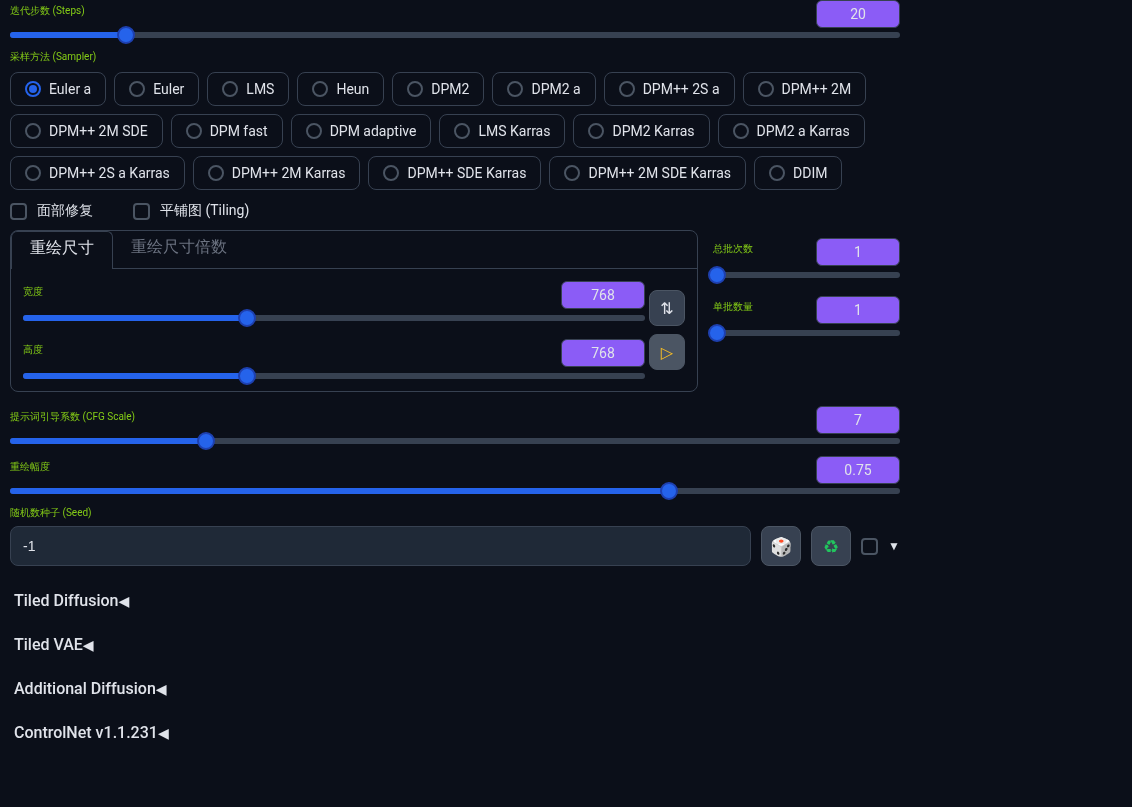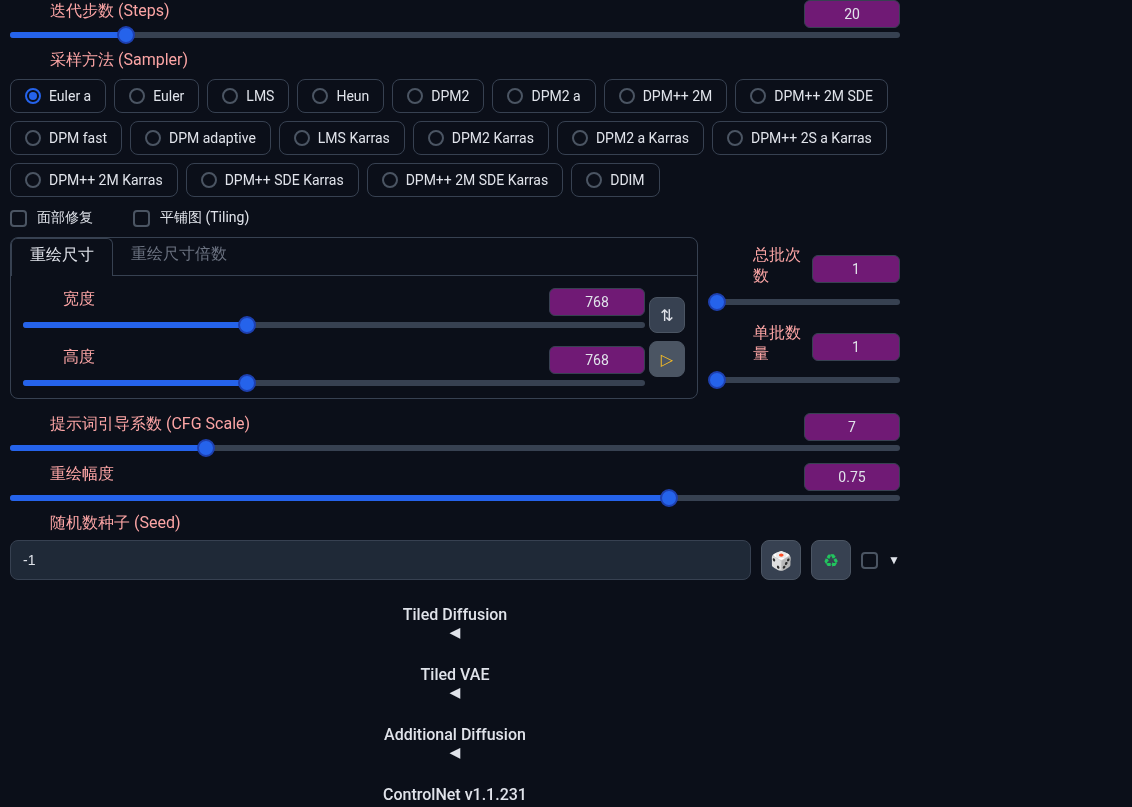--- a/index.html
+++ b/index.html
@@ -6,24 +6,24 @@
   body {
     background: #0b0f19;
     color: #e0e3ea;
     font-family: -apple-system, BlinkMacSystemFont, "Segoe UI", Roboto, sans-serif;
     font-size: 14px;
     padding: 0 10px;
     width: 1132px;
   }
   .container { width: 890px; }
   .section { margin-bottom: 12px; }
-  .label { color: #fca5a5; margin-bottom: 6px; font-size: 16px; margin-left: 40px; }
+  .label { color: #84cc16; margin-bottom: 6px; font-size: 10px; }
   .slider-header { display: flex; justify-content: space-between; align-items: center; margin-bottom: 4px; }
   .num-box {
-    width: 96px; height: 28px; background: #701a75; border: 1px solid #374151;
+    width: 84px; height: 28px; background: #8b5cf6; border: 1px solid #374151;
     border-radius: 6px; color: #e0e3ea; text-align: center; font-size: 14px;
     display: flex; align-items: center; justify-content: center;
   }
   .slider-track {
     position: relative; height: 6px; background: #374151; border-radius: 3px;
     flex: 1;
   }
   .slider-fill {
     position: absolute; left: 0; top: 0; height: 100%; background: #2563eb;
     border-radius: 3px;
@@ -94,21 +94,21 @@
     width: 40px; height: 40px; background: #374151; border: 1px solid #4b5563;
     border-radius: 8px; display: flex; align-items: center; justify-content: center;
     cursor: pointer; font-size: 18px;
   }
   .caret { font-size: 12px; cursor: pointer; }
 
   
   .accordion {
     display: flex; align-items: center;
     padding: 12px 4px; border-top: 1px solid transparent;
-    cursor: pointer; font-size: 16px; font-weight: 500; flex-direction: column;
+    cursor: pointer; font-size: 16px; font-weight: 500;
   }
   .accordion .arrow { color: #e0e3ea; font-size: 14px; }
 
   .small-slider-block .slider-header { margin-bottom: 6px; }
   .small-slider-block { margin-bottom: 18px; }
 </style>
 </head>
 <body>
 
 <div class="container">
@@ -143,20 +143,24 @@
           <span class="radio"></span>
           <span>Heun</span>
         </div>
         <div class="pill">
           <span class="radio"></span>
           <span>DPM2</span>
         </div>
         <div class="pill">
           <span class="radio"></span>
           <span>DPM2 a</span>
+        </div>
+        <div class="pill">
+          <span class="radio"></span>
+          <span>DPM++ 2S a</span>
         </div>
         <div class="pill">
           <span class="radio"></span>
           <span>DPM++ 2M</span>
         </div>
         <div class="pill">
           <span class="radio"></span>
           <span>DPM++ 2M SDE</span>
         </div>
         <div class="pill">

